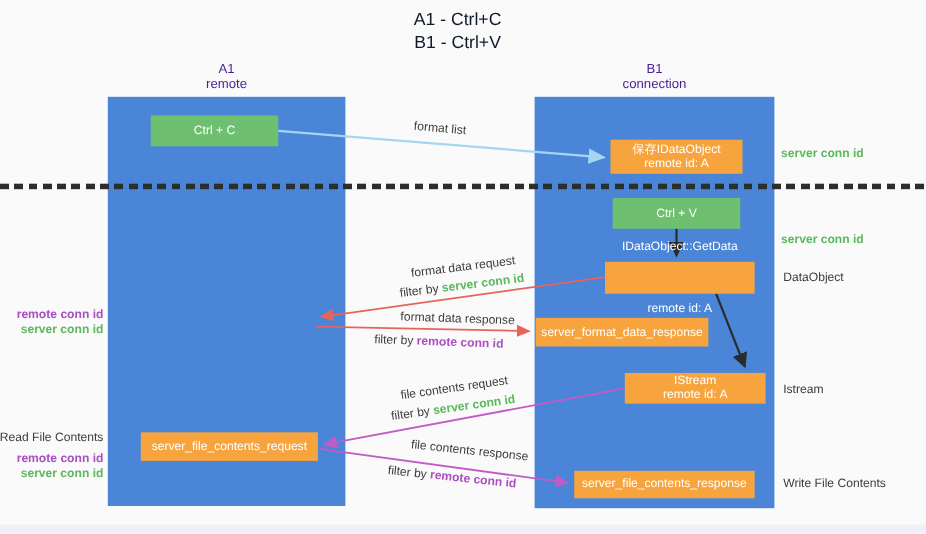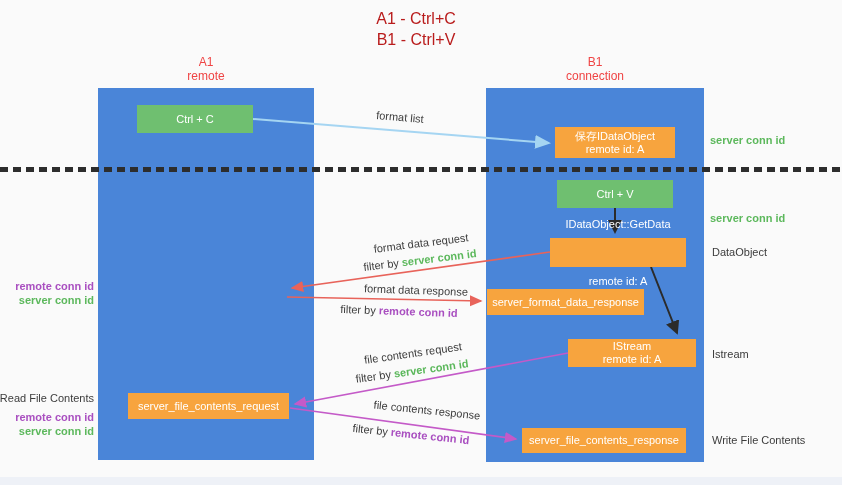--- a/index.html
+++ b/index.html
@@ -7,27 +7,27 @@
     width:842px;height:485px;
     font-family:"Liberation Sans", sans-serif;
     background:#fafafa;
     position:relative;
     overflow:hidden;
     color:#3c3c3c;
   }
   .canvas{position:absolute;left:0;top:0;width:842px;height:485px;}
   .title{
     position:absolute;left:271px;top:8px;width:290px;
-    text-align:center;font-size:16px;line-height:21px;color:#b91c1c;
+    text-align:center;font-size:16px;line-height:21px;color:#0f172a;
   }
   .lane{
     position:absolute;background:#4a85d8;z-index:1;
   }
   .lane-header{
-    position:absolute;text-align:center;font-size:12px;line-height:14px;color:#ef4444;z-index:2;
+    position:absolute;text-align:center;font-size:12px;line-height:14px;color:#4c1d95;z-index:2;
   }
   .arrow-layer{position:absolute;left:0;top:0;z-index:3;}
   .node{
     position:absolute;z-index:4;
     display:flex;flex-direction:column;align-items:center;justify-content:center;
     color:#ffffff;font-size:11px;line-height:13px;text-align:center;
   }
   .node.green{background:#6fbf70;}
   .node.orange{background:#f7a43e;}
   .edge-label{

